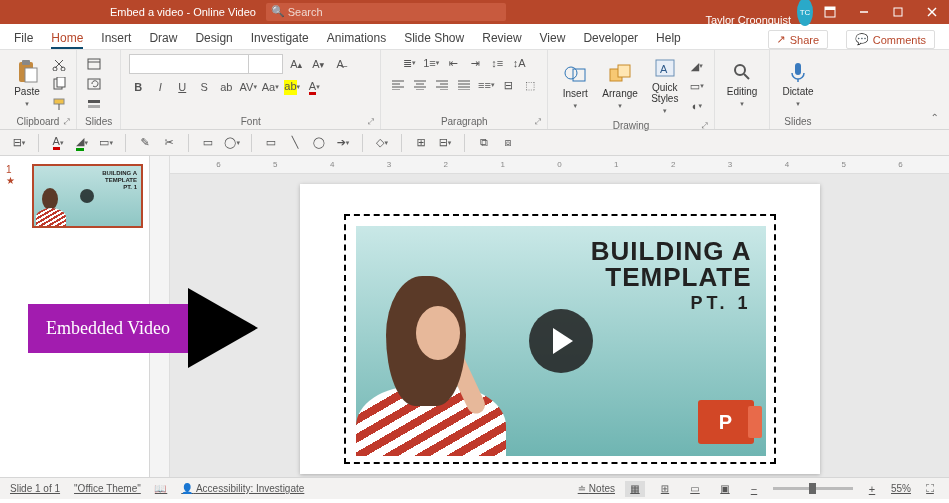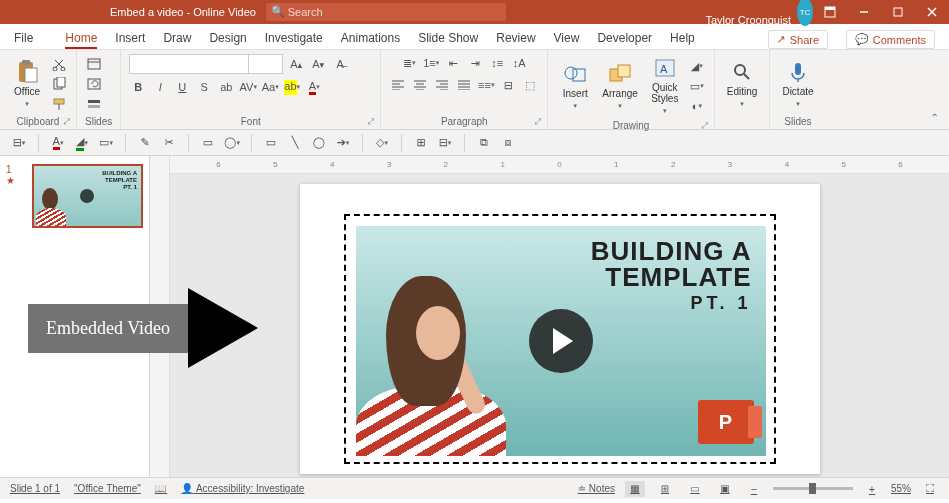--- a/index.html
+++ b/index.html
@@ -12,21 +12,21 @@
 .title-bar .search-box { background: #C85A3E; border: none; height: 18px; width: 240px; padding: 0 6px 0 22px; font-size: 11px; color: #fff; outline: none; border-radius: 2px; }
 .title-bar .search-box::placeholder { color: #f0d8d0; }
 .title-bar .search-icon { position: absolute; left: 6px; top: 2px; color: #fff; font-size: 11px; }
 .title-bar .user { margin-left: auto; display: flex; align-items: flex-end; gap: 6px; font-size: 11px; }
 .title-bar .badge { width: 16px; height: 28px; border-radius: 50%; background: #2aa9c9; display: flex; align-items: center; justify-content: center; font-size: 8px; }
 .title-bar .win-btn { width: 34px; height: 24px; display: flex; align-items: center; justify-content: center; cursor: pointer; }
 
 
 .ribbon-tabs { height: 26px; background: #fff; display: flex; align-items: flex-end; gap: 18px; padding: 0 14px; border-bottom: 1px solid #e1e1e1; }
 .ribbon-tabs .tab { font-size: 12px; color: #444; padding-bottom: 4px; cursor: pointer; }
-.ribbon-tabs .tab.active { color: #B7472A; border-bottom: 2px solid #b91c1c; padding-bottom: 2px; margin-left: 14px; }
+.ribbon-tabs .tab.active { color: #B7472A; border-bottom: 2px solid #0c4a6e; padding-bottom: 2px; }
 .ribbon-tabs .spacer { flex: 1; }
 .share-btn, .comments-btn { font-size: 11px; color: #B7472A; border: 1px solid #ddd; padding: 2px 8px; border-radius: 2px; cursor: pointer; display: flex; align-items: center; gap: 4px; }
 
 
 .ribbon { height: 80px; background: #f3f2f1; border-bottom: 1px solid #d6d6d6; display: flex; }
 .group { display: flex; flex-direction: column; justify-content: space-between; padding: 4px 8px 2px; border-right: 1px solid #e1e1e1; }
 .group-label { text-align: center; font-size: 10px; color: #666; padding-top: 2px; position: relative; }
 .group-launcher { position: absolute; right: -2px; bottom: 0; font-size: 8px; color: #777; cursor: pointer; }
 .group-body { flex: 1; display: flex; align-items: center; gap: 4px; }
 .big-btn { display: flex; flex-direction: column; align-items: center; gap: 2px; padding: 2px 4px; cursor: pointer; min-width: 38px; }
@@ -62,21 +62,21 @@
 .video { position: absolute; left: 10px; top: 10px; width: 410px; height: 230px; background: linear-gradient(180deg,#c9e8e7,#6fb5b2); overflow: hidden; }
 .video-title { position: absolute; right: 14px; top: 12px; text-align: right; font-family: Arial, sans-serif; font-weight: 700; color: #222; font-size: 26px; line-height: 26px; letter-spacing: 1px; }
 .video-sub { font-size: 18px; letter-spacing: 4px; }
 .play { position: absolute; left: 50%; top: 50%; width: 64px; height: 64px; margin: -32px 0 0 -32px; border-radius: 50%; background: rgba(30,30,30,.85); display: flex; align-items: center; justify-content: center; cursor: pointer; }
 .play::after { content: ""; width: 0; height: 0; border-left: 20px solid #fff; border-top: 13px solid transparent; border-bottom: 13px solid transparent; margin-left: 5px; }
 .pp-icon { position: absolute; right: 12px; bottom: 12px; width: 56px; height: 44px; background: #d24726; border-radius: 3px; display: flex; align-items: center; justify-content: center; color: #fff; font-weight: bold; font-size: 20px; }
 .pp-icon::after { content: ""; position: absolute; right: -8px; top: 6px; width: 14px; height: 32px; background: #e86a4a; border-radius: 2px; }
 
 
 .callout { position: absolute; left: 28px; top: 288px; display: flex; align-items: center; z-index: 5; }
-.callout-body { background: #737373; color: #fff; padding: 14px 18px; font-size: 18px; font-family: Georgia, serif; }
+.callout-body { background: #a21caf; color: #fff; padding: 14px 18px; font-size: 18px; font-family: Georgia, serif; }
 .callout-arrow { width: 0; height: 0; border-left: 70px solid #000; border-top: 40px solid transparent; border-bottom: 40px solid transparent; }
 
 
 .status { height: 22px; background: #f3f2f1; border-top: 1px solid #d6d6d6; display: flex; align-items: center; gap: 14px; padding: 0 10px; font-size: 10px; color: #555; text-decoration: underline; }
 .status .right { margin-left: auto; display: flex; align-items: center; gap: 10px; }
 .view-btn { width: 20px; height: 16px; display: flex; align-items: center; justify-content: center; cursor: pointer; color: #555; }
 .view-btn.active { background: #ddd; }
 .zoom-track { width: 80px; height: 3px; background: #bbb; position: relative; }
 .zoom-thumb { position: absolute; top: -4px; left: 36px; width: 7px; height: 11px; background: #666; }
 
@@ -161,21 +161,21 @@
   <div class="group">
     <div class="group-body">
       <div class="big-btn">
         <span class="ico">
             <svg width="22" height="24">
               <rect x="3" y="2" width="14" height="20" rx="2" fill="#c48a3f"></rect>
               <rect x="6" y="0" width="8" height="5" rx="1" fill="#888"></rect>
               <rect x="9" y="8" width="12" height="14" fill="#fff" stroke="#888"></rect>
             </svg>
           </span>
-        <span class="lbl"><span>Office</span><br><span class="carets">▾</span></span>
+        <span class="lbl"><span>Paste</span><br><span class="carets">▾</span></span>
       </div>
       <div class="col">
         <span class="tiny">
             <svg width="14" height="14">
               <path d="M3 3 l8 8 M11 3 l-8 8" stroke="#555" fill="none"></path>
               <circle cx="3" cy="12" r="2" fill="none" stroke="#555"></circle>
               <circle cx="11" cy="12" r="2" fill="none" stroke="#555"></circle>
             </svg>
           </span>
         <span class="tiny">

